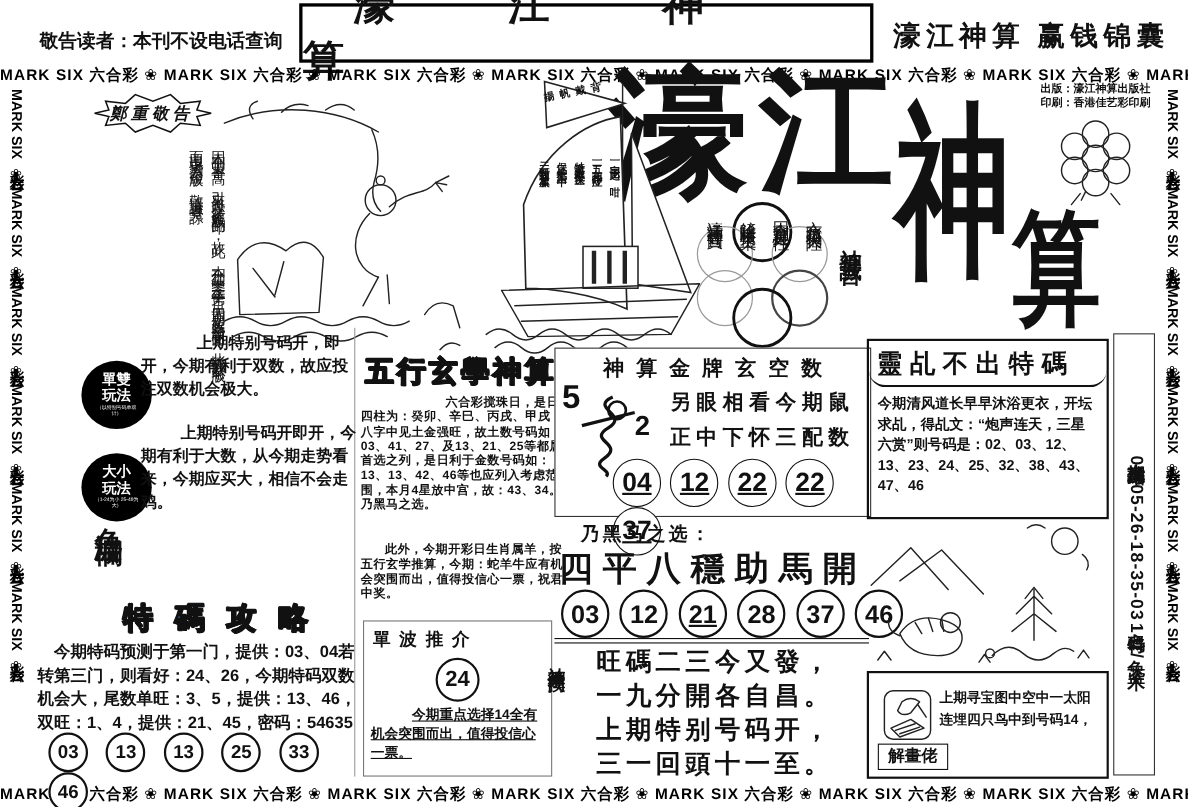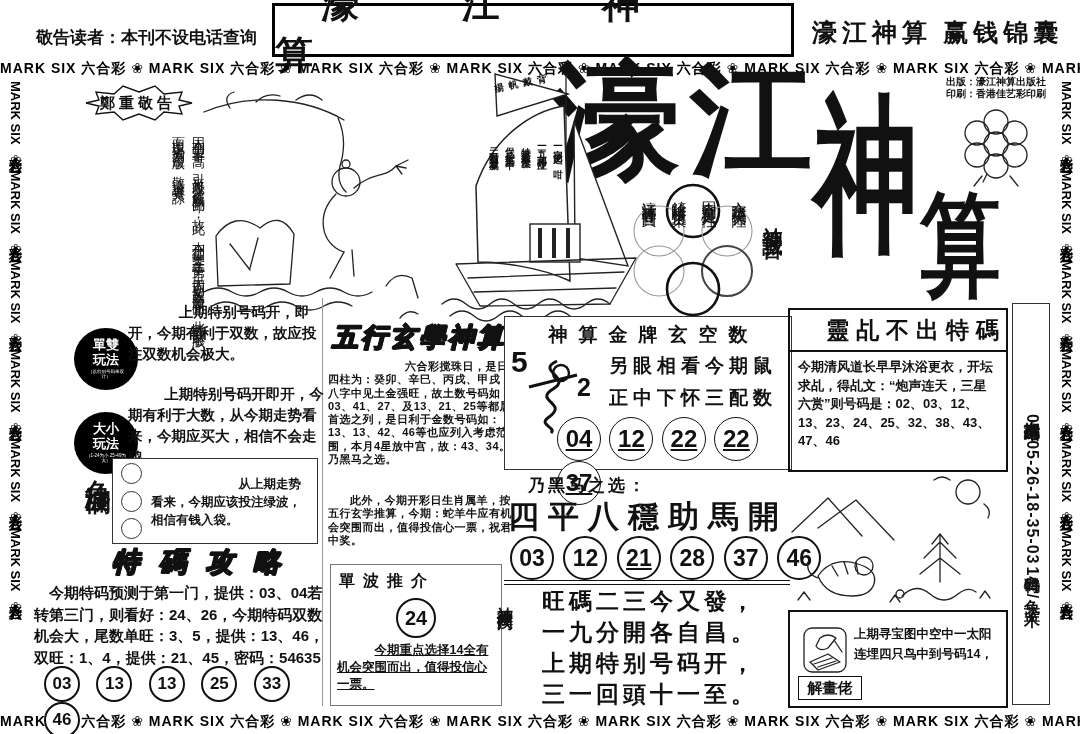--- a/index.html
+++ b/index.html
@@ -4,21 +4,21 @@
 <style>
   html,body{margin:0;padding:0;background:#e8e8e8;}
   .page{position:relative;width:1080px;height:734px;background:#fff;color:#111;
         font-family:"Liberation Sans","DejaVu Sans",sans-serif;overflow:hidden;}
   .abs{position:absolute;}
   .serif{font-family:"Liberation Serif","DejaVu Serif",serif;}
   .b{font-weight:bold;}
   .vert{writing-mode:vertical-rl;text-orientation:mixed;}
   .pre{white-space:pre-line;}
   .hollow{color:#3b82f6;-webkit-text-stroke:1.3px #111;
-          text-shadow:-1px 0 #111,1px 0 #111,0 -1px #111,0 1px #111,1px 1px #111;font-style:italic;}
+          text-shadow:-1px 0 #111,1px 0 #111,0 -1px #111,0 1px #111,1px 1px #111;}
   .borderstrip{font-weight:bold;font-size:14px;letter-spacing:1px;color:#000;
                white-space:nowrap;overflow:hidden;line-height:26px;}
   .vstrip{font-weight:bold;font-size:13px;color:#000;overflow:hidden;
           writing-mode:vertical-rl;line-height:28px;}
   .titlebox{border:3px solid #000;display:flex;align-items:center;justify-content:flex-end;}
   .num{display:inline-flex;align-items:center;justify-content:center;
        border:2px solid #111;border-radius:50%;font-weight:bold;background:#fff;}
   .thin{border-width:1.5px;text-decoration:underline;}
   .badge{background:#000;color:#fff;border-radius:50%;display:flex;flex-direction:column;
          align-items:center;justify-content:center;text-align:center;}
@@ -62,21 +62,21 @@
 
   <div class="abs serif b" style="left:552px;top:58px;font-size:128px;line-height:1;">濠</div>
   <div class="abs serif b" style="left:690px;top:60px;font-size:122px;line-height:1;">江</div>
   <div class="abs serif b" style="left:814px;top:92px;font-size:168px;line-height:1;transform:scaleX(.62);transform-origin:left top;">神</div>
   <div class="abs serif b" style="left:920px;top:190px;font-size:112px;line-height:1;transform:scaleX(.72);transform-origin:left top;">算</div>
 
   <div class="abs" style="left:84px;top:84px;width:110px;height:38px;">
     <svg width="110" height="38" viewBox="0 0 108 38">
       <polygon points="107,19 94,22 97,30 79,28 70,36 54,30 38,36 29,28 11,30 14,22 1,19 14,16 11,8 29,10 38,2 54,8 70,2 79,10 97,8 94,16" fill="#fff" stroke="#111" stroke-width="1.4"></polygon>
     </svg>
-    <div class="abs b" style="left:0;top:10px;width:108px;text-align:center;font-size:15px;letter-spacing:4px;">鄭重敬告</div>
+    <div class="abs b" style="left:0;top:10px;width:108px;text-align:center;font-size:15px;letter-spacing:4px;font-style:italic;">鄭重敬告</div>
   </div>
   <div class="abs vert" style="left:86px;top:126px;width:122px;height:204px;font-size:13px;line-height:20px;letter-spacing:3px;">因本刊中率奇高，引來無耻之徒盗版翻印，故此，本刊從二零零三年第一百一十四期起改為新版面，此後凡以老版面出現者均為盗版，敬请讀者見諒。</div>
 
   <svg class="abs" style="left:196px;top:86px;" width="244" height="246" viewBox="0 0 244 246">
     <path d="M8,26 C55,6 110,12 148,34 M60,16 q10,-10 24,-6 M100,14 q14,-10 26,0" class="sk"></path>
     <path d="M34,22 q-8,-12 4,-16 M142,32 q10,22 2,48 q-4,16 6,26" class="sk"></path>
     <circle cx="150" cy="96" r="14" class="sk"></circle>
       <circle cx="150" cy="78" r="4" class="sk"></circle>
     <path d="M140,108 C120,128 124,158 148,166 M158,102 C176,86 190,92 200,80 M200,80 l12,-6 m-12,6 l10,2 m-10,-2 l6,8" class="sk"></path>
     <path d="M148,166 L134,192 M156,164 L158,190" class="sk"></path>
@@ -124,28 +124,20 @@
   </div>
   <div class="abs b" style="left:128px;top:302px;width:202px;font-size:14.5px;line-height:21px;text-indent:3.5em;">上期特别号码开，即开，今期有利于双数，故应投注双数机会极大。</div>
 
   <div class="abs badge" style="left:74px;top:412px;width:64px;height:62px;">
     <span class="bl">大小玩法</span>
     <span class="bn">（1-24为小 25-49为大）</span>
   </div>
   <div class="abs b" style="left:128px;top:384px;width:202px;font-size:14.5px;line-height:21px;text-indent:2.5em;">上期特别号码开即开，今期有利于大数，从今期走势看来，今期应买大，相信不会走鸡。</div>
 
   <div class="abs vert b" style="left:82px;top:460px;height:88px;font-size:25px;letter-spacing:5px;">色波欄</div>
-  <div class="abs box" style="left:112px;top:458px;width:204px;height:84px;">
-    <div class="abs" style="left:8px;top:4px;width:20px;height:76px;display:flex;flex-direction:column;justify-content:space-between;">
-      <span style="width:19px;height:19px;border:1.6px solid #333;border-radius:50%;display:inline-block;"></span>
-      <span style="width:19px;height:19px;border:1.6px solid #333;border-radius:50%;display:inline-block;"></span>
-      <span style="width:19px;height:19px;border:1.6px solid #333;border-radius:50%;display:inline-block;"></span>
-    </div>
-    <div class="abs b" style="left:38px;top:16px;width:158px;font-size:12.5px;line-height:18px;text-indent:7em;">从上期走势看来，今期应该投注绿波，相信有钱入袋。</div>
-  </div>
 
   <div class="abs hollow b" style="left:112px;top:544px;font-size:27px;letter-spacing:20px;">特碼攻略</div>
   <div class="abs b" style="left:34px;top:582px;width:300px;font-size:15px;line-height:21.5px;text-indent:1em;">今期特码预测于第一门，提供：03、04若转第三门，则看好：24、26，今期特码双数机会大，尾数单旺：3、5，提供：13、46，双旺：1、4，提供：21、45，密码：54635</div>
   <div class="abs" style="left:44px;top:666px;width:290px;">
     <span class="num" style="width:32px;height:32px;font-size:17px;margin-right:12px;">03</span>
     <span class="num" style="width:32px;height:32px;font-size:17px;margin-right:12px;">13</span>
     <span class="num" style="width:32px;height:32px;font-size:17px;margin-right:12px;">13</span>
     <span class="num" style="width:32px;height:32px;font-size:17px;margin-right:12px;">25</span>
     <span class="num" style="width:32px;height:32px;font-size:17px;margin-right:12px;">33</span>
     <span class="num" style="width:32px;height:32px;font-size:17px;">46</span>
@@ -195,21 +187,21 @@
   </div>
   <div class="abs" style="left:504px;top:580px;width:286px;height:3px;border-top:1.5px solid #111;border-bottom:1.5px solid #111;"></div>
 
   <div class="abs vert b" style="left:494px;top:594px;height:114px;font-size:16px;letter-spacing:2px;">神算子摸門</div>
   <div class="abs serif b pre" style="left:542px;top:586px;width:248px;font-size:23px;line-height:31px;letter-spacing:4px;">旺碼二三今又發，
 一九分開各自昌。
 上期特别号码开，
 三一回頭十一至。</div>
 
   <div class="abs" style="left:788px;top:308px;width:216px;height:160px;border:2px solid #111;">
-    <div class="b" style="text-align:right;font-size:23px;letter-spacing:7px;text-indent:7px;line-height:40px;border-bottom:2.5px solid #111;">靈乩不出特碼</div>
+    <div class="b" style="text-align:left;font-size:23px;letter-spacing:7px;text-indent:7px;line-height:40px;border-bottom:2.5px solid #111;border-radius:15px;">靈乩不出特碼</div>
     <div class="b" style="margin:6px 8px 0;font-size:13px;line-height:18.5px;">今期清风道长早早沐浴更衣，开坛求乩，得乩文：“炮声连天，三星六赏”则号码是：02、03、12、13、23、24、25、32、38、43、47、46</div>
   </div>
 
   <svg class="abs" style="left:790px;top:470px;" width="214" height="136" viewBox="0 0 214 136">
     <circle cx="178" cy="22" r="12" class="sk"></circle>
     <path d="M160,10 q-8,-6 -16,0 M194,34 q8,6 4,14" class="sk"></path>
     <path d="M2,62 L38,28 L72,66 M28,58 L66,30 L104,70" class="sk"></path>
     <path d="M150,112 V66 M150,72 L134,88 M150,72 L166,88 M150,88 L130,104 M150,88 L170,104 M150,64 L142,74 M150,64 L158,74" class="sk"></path>
     <path d="M28,106 q14,-20 40,-12 q20,6 16,20 q-4,12 -22,12 q-26,0 -34,-20 z" class="sk"></path>
     <circle cx="74" cy="96" r="9" class="sk"></circle>

